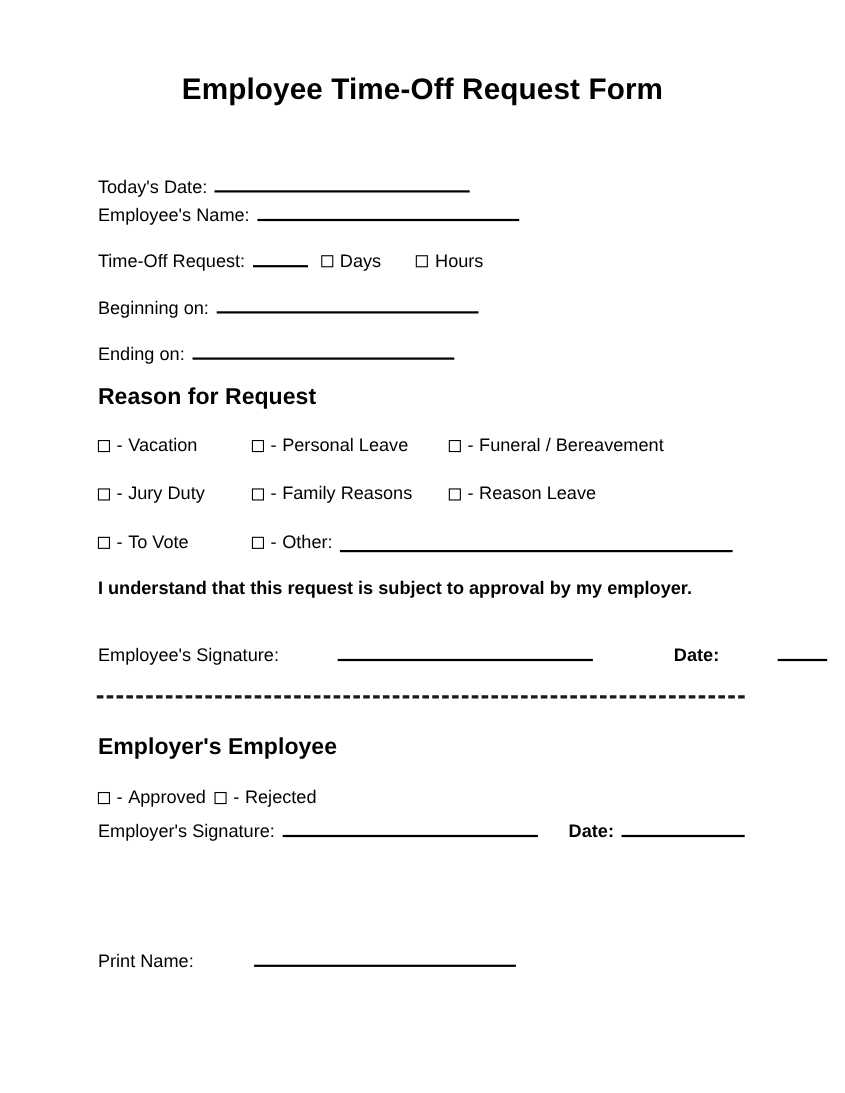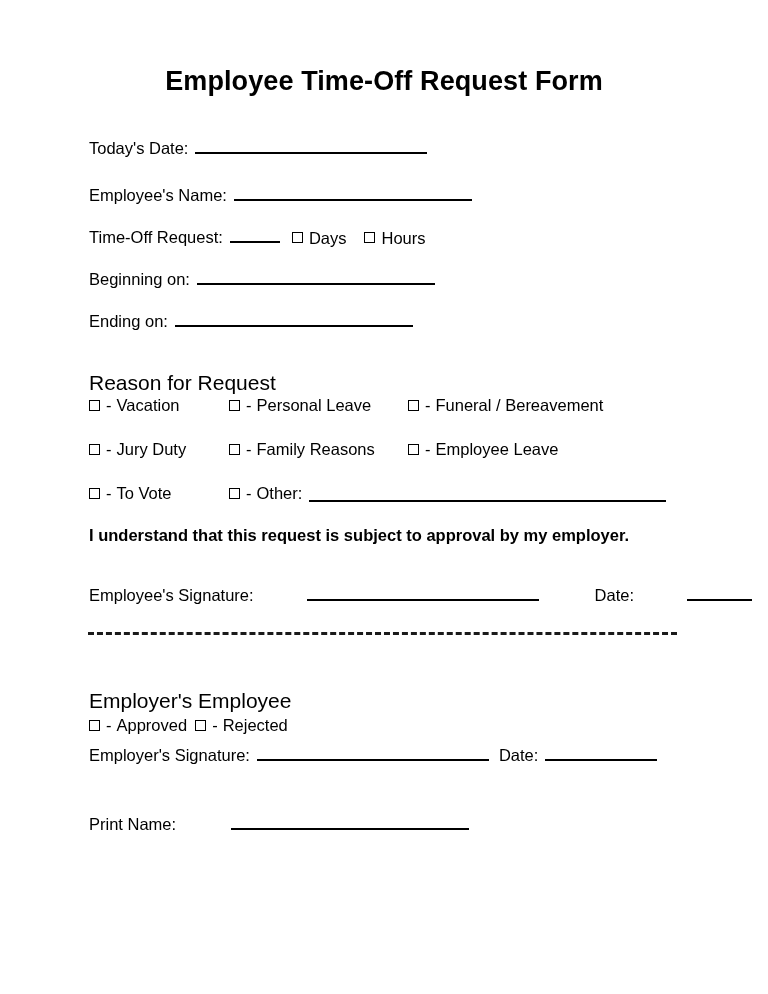--- a/index.html
+++ b/index.html
@@ -60,24 +60,23 @@
     height: 15px;
     margin-left: 7px;
     vertical-align: baseline;
   }
 
   
   .section-heading {
     position: absolute;
     left: 89px;
     font-size: 21px;
-    font-weight: normal;
+    font-weight: bold;
     line-height: 26px;
     white-space: nowrap;
-    margin-top: 22px;
   }
 
   
   .cb {
     display: inline-block;
     width: 11px;
     height: 11px;
     border: 1.4px solid #000000;
     background: #ffffff;
     box-sizing: border-box;
@@ -142,48 +141,49 @@
   .sig-row {
     position: absolute;
     left: 89px;
     display: flex;
     align-items: baseline;
     font-size: 16.5px;
     line-height: 22px;
     white-space: nowrap;
   }
   .sig-date-label {
-    margin-left: 10px;
+    margin-left: 28px;
+    font-weight: bold;
   }
 </style>
 </head>
 <body>
 
 <div class="page">
 
   <div class="form-title">Employee Time-Off Request Form</div>
 
-  <div class="field-row" style="top:137px;">
+  <div class="field-row" style="top:158px;">
     <span class="field-label">Today's Date:</span>
     <span class="blank" style="width:232px;"></span>
   </div>
 
   <div class="field-row" style="top:184px;">
     <span class="field-label">Employee's Name:</span>
     <span class="blank" style="width:238px;"></span>
   </div>
 
   <div class="field-row" style="top:226px;">
     <span class="field-label">Time-Off Request:</span>
     <span class="blank" style="width:50px;"></span>
     <span class="cb-item" style="margin-left:12px;">
       <span class="cb"></span>
       <span class="cb-gap">Days</span>
     </span>
-    <span class="cb-item" style="margin-left:18px;">
+    <span class="cb-item" style="margin-left:32px;">
       <span class="cb"></span>
       <span class="cb-gap">Hours</span>
     </span>
   </div>
 
   <div class="field-row" style="top:268px;">
     <span class="field-label">Beginning on:</span>
     <span class="blank" style="width:238px;"></span>
   </div>
 
@@ -219,21 +219,21 @@
       <span>Jury Duty</span>
     </span>
     <span class="reason-col c2">
       <span class="cb"></span>
       <span class="cb-dash">-</span>
       <span>Family Reasons</span>
     </span>
     <span class="reason-col c3">
       <span class="cb"></span>
       <span class="cb-dash">-</span>
-      <span>Employee Leave</span>
+      <span>Reason Leave</span>
     </span>
   </div>
 
   <div class="reason-row" style="top:484px;">
     <span class="reason-col c1">
       <span class="cb"></span>
       <span class="cb-dash">-</span>
       <span>To Vote</span>
     </span>
     <span class="reason-col c2">
@@ -270,18 +270,18 @@
     </span>
   </div>
 
   <div class="sig-row" style="top:744px;">
     <span>Employer's Signature:</span>
     <span class="blank" style="width:232px;"></span>
     <span class="sig-date-label">Date:</span>
     <span class="blank" style="width:112px;"></span>
   </div>
 
-  <div class="field-row" style="top:813px;gap:48px;">
+  <div class="field-row" style="top:862px;gap:48px;">
     <span class="field-label">Print Name:</span>
     <span class="blank" style="width:238px;"></span>
   </div>
 
 </div>
 
 </body></html>

